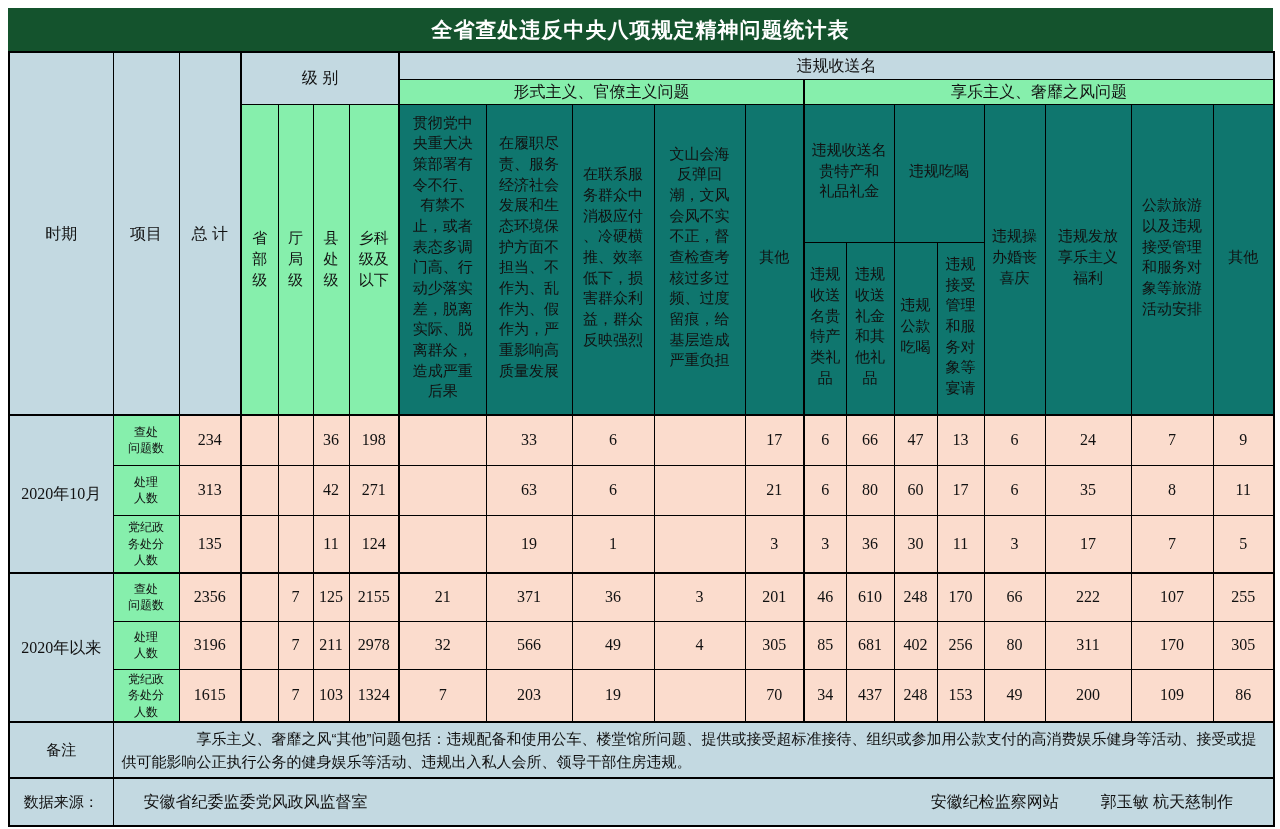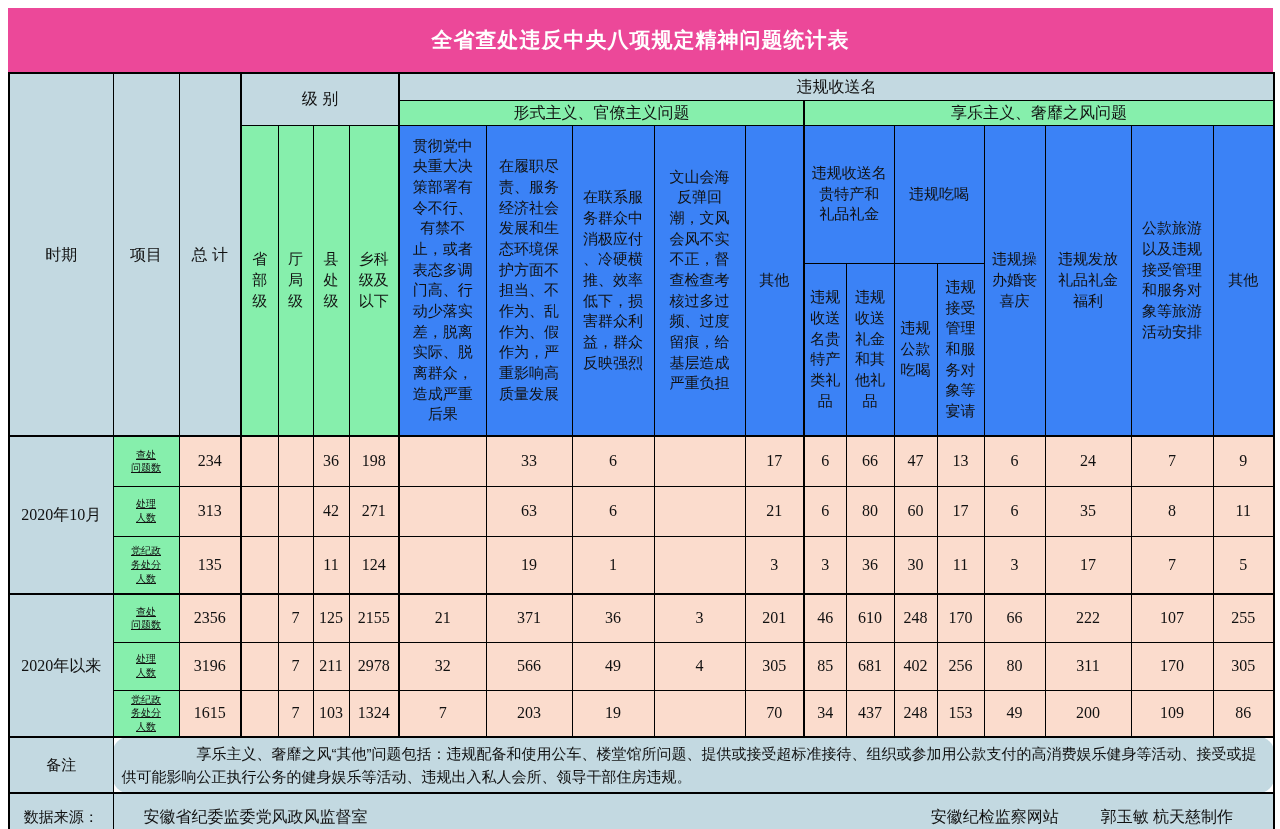--- a/index.html
+++ b/index.html
@@ -1,50 +1,49 @@
 <!DOCTYPE html>
 <html><head>
 <meta charset="utf-8">
 <style>
   html,body{margin:0;padding:0;background:#ffffff;}
   .page{width:1265px;margin:8px auto 0 8px;font-family:"Liberation Sans",sans-serif;color:#111;}
   .title-bar{
-    height:64px;background:#ec4899;color:#ffffff;
+    height:43px;background:#14532d;color:#ffffff;
     display:flex;align-items:center;justify-content:center;
     font-size:21px;font-weight:bold;letter-spacing:1px;
   }
   table{border-collapse:collapse;table-layout:fixed;width:1265px;border:2px solid #000;background:#fff;}
   td{border:1px solid #000;vertical-align:middle;text-align:center;padding:1px 2px;
      font-size:15px;line-height:1.38;overflow:hidden;}
   .blue{background:#c3d9e1;}
   .green{background:#86efac;}
-  .yellow{background:#3b82f6;}
+  .yellow{background:#0f766e;font-family:Liberation Mono, monospace;}
   .pink{background:#fbdccd;}
   .bl2{border-left-width:2px;}
   .bt2{border-top-width:2px;}
   .pre{white-space:pre-line;}
   .r1{height:27px;}
   .r1 td,.r2 td{font-size:16px;}
   .r2{height:23px;}
   .r3{height:138px;}
   .r4{height:173px;}
   #data-body td{font-family:"Liberation Serif","DejaVu Serif",serif;font-size:16px;}
-  #data-body td.metric{font-family:"Liberation Sans",sans-serif;font-size:10px;text-decoration:underline;}
+  #data-body td.metric{font-family:"Liberation Sans",sans-serif;font-size:12px;}
   #data-body tr:nth-child(1){height:50px;}
   #data-body tr:nth-child(2){height:50px;}
   #data-body tr:nth-child(3){height:58px;}
   #data-body tr:nth-child(4){height:48px;}
   #data-body tr:nth-child(5){height:48px;}
   #data-body tr:nth-child(6){height:47px;}
   .note-row{height:56px;}
   .source-row{height:48px;}
   td.note{
     text-align:left;padding:2px 8px;font-size:15px;line-height:1.55;
     text-indent:5em;
-    border-radius:15px;
   }
   .src{display:flex;align-items:center;justify-content:space-between;font-size:16px;}
   .src-left{margin-left:28px;}
   .src-right{margin-right:38px;display:flex;gap:42px;}
 </style>
 </head>
 <body>
 
 <div class="page">
   <div class="title-bar">全省查处违反中央八项规定精神问题统计表</div>
@@ -146,21 +145,21 @@
 严重负担</td>
         <td class="yellow pre" rowspan="2">其他</td>
         <td class="yellow pre bl2" colspan="2">违规收送名
 贵特产和
 礼品礼金</td>
         <td class="yellow pre" colspan="2">违规吃喝</td>
         <td class="yellow pre" rowspan="2">违规操
 办婚丧
 喜庆</td>
         <td class="yellow pre" rowspan="2">违规发放
-礼品礼金
+享乐主义
 福利</td>
         <td class="yellow pre" rowspan="2">公款旅游
 以及违规
 接受管理
 和服务对
 象等旅游
 活动安排</td>
         <td class="yellow pre" rowspan="2">其他</td>
       </tr>
       <tr class="r4">

